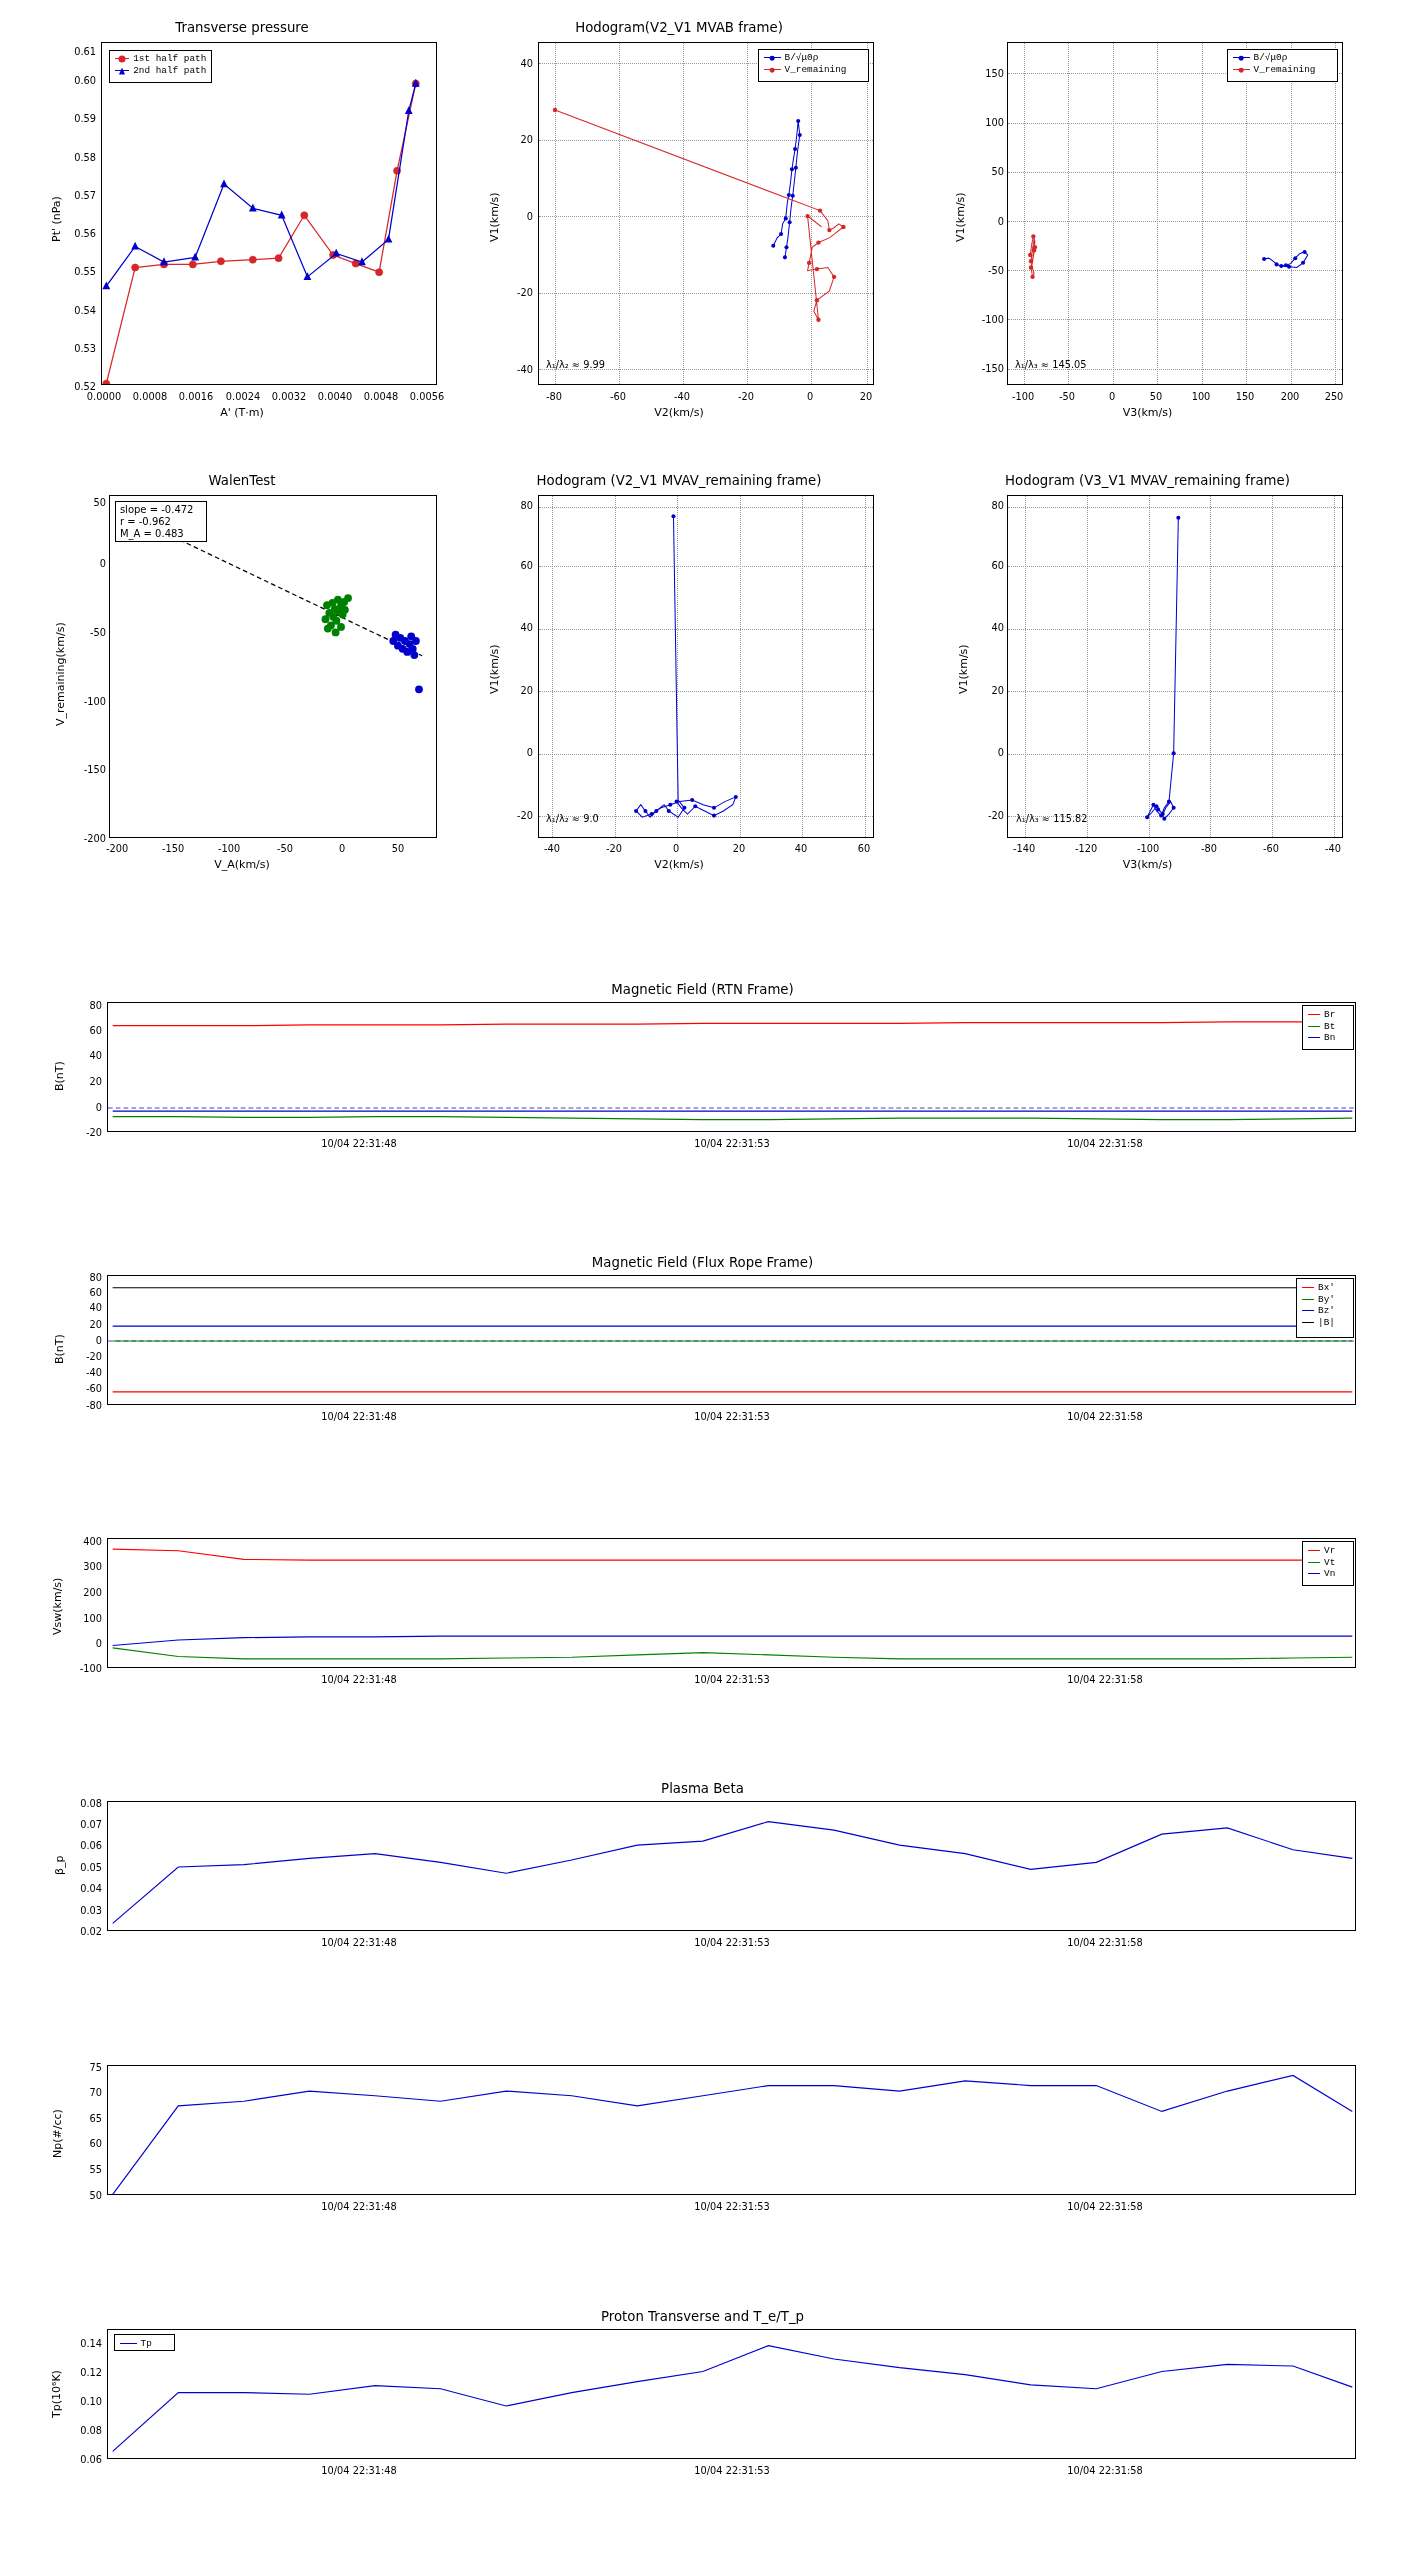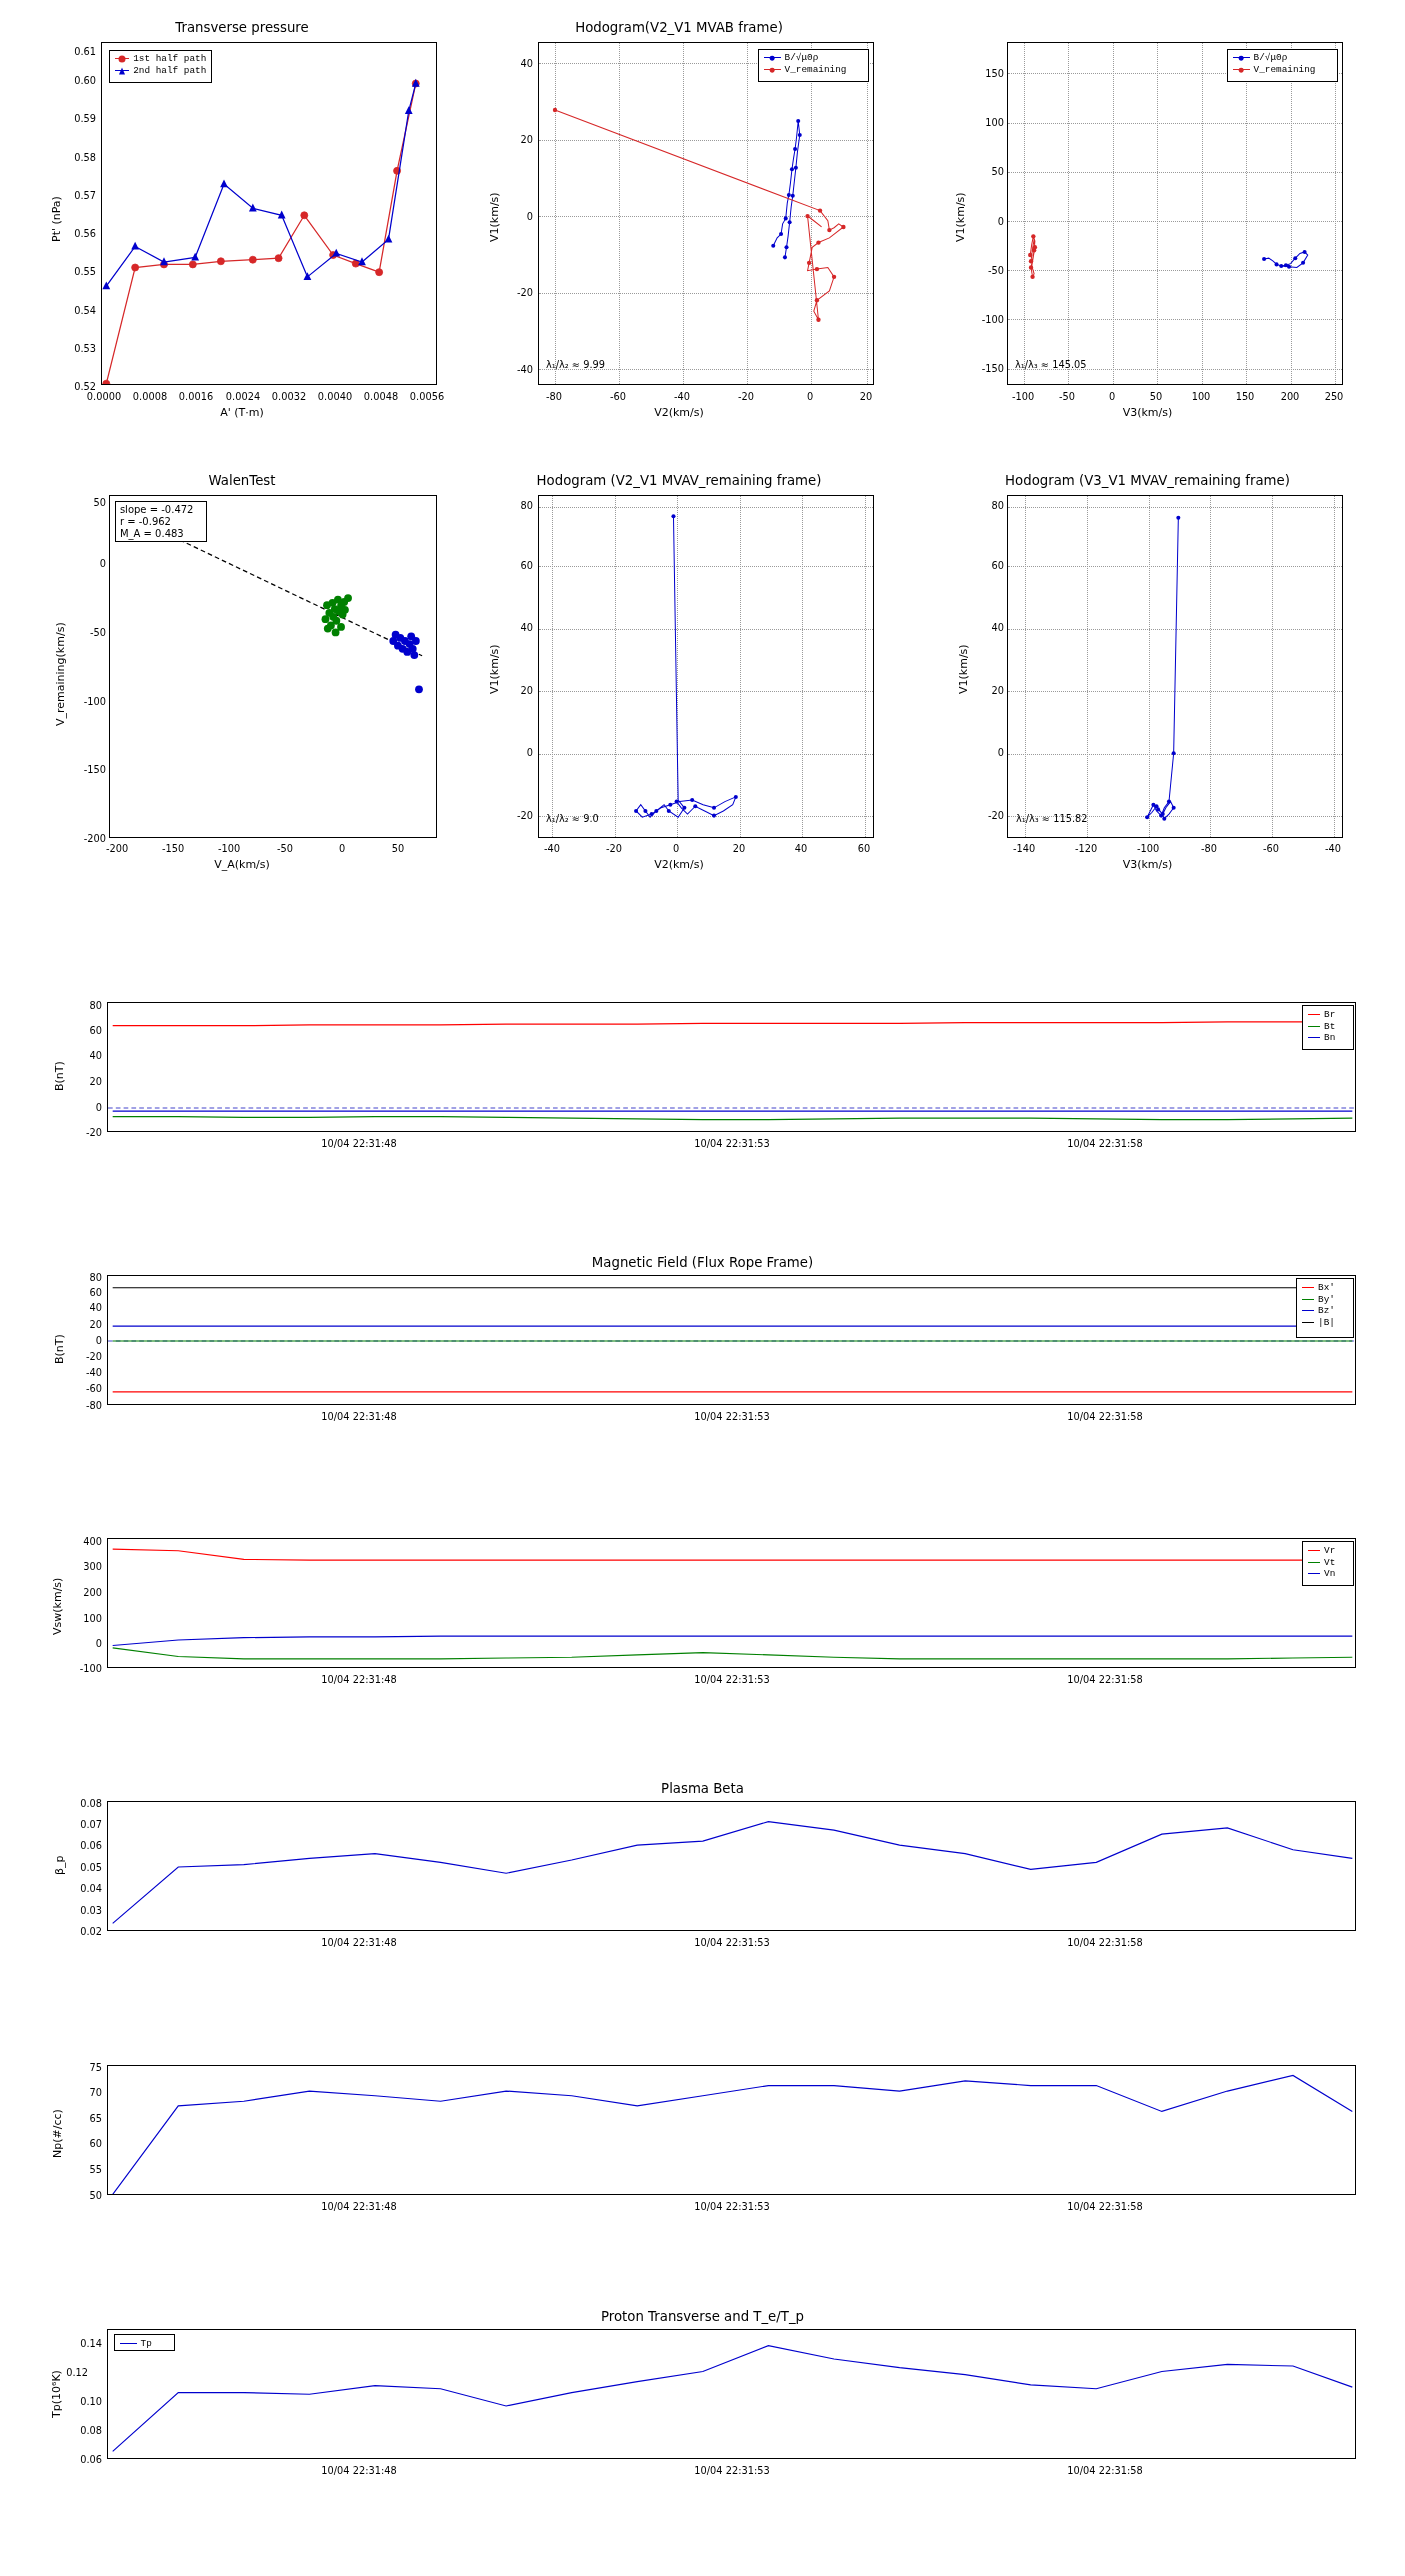--- a/index.html
+++ b/index.html
@@ -427,20 +427,21 @@
   <div class="tick tickx" style="left:219px;top:375px;">-100</div>
   <div class="tick tickx" style="left:280px;top:375px;">-80</div>
   <div class="tick tickx" style="left:342px;top:375px;">-60</div>
   <div class="tick tickx" style="left:404px;top:375px;">-40</div>
   <div class="xlabel" style="top:390px;">V3(km/s)</div>
   <div class="ylabel" style="left:28px;top:226px;">V1(km/s)</div>
   <div class="ann" style="left:87px;top:345px;">λ₁/λ₃ ≈ 115.82</div>
 </div>
 
 <div class="panel" style="left:31px;top:982px;width:1343px;height:180px;">
+  <div class="title" style="top:0px;">Magnetic Field (RTN Frame)</div>
   <div class="plotbox" style="left:76px;top:20px;width:1249px;height:130px;">
     <svg width="1249" height="130" viewBox="0 0 1600 166" preserveAspectRatio="none">
       <line x1="0" y1="134" x2="1600" y2="134" stroke="#4444cc" stroke-width="1.4" class="dash"></line>
       <polyline fill="none" stroke="#ff0000" stroke-width="1.5" points="6,29 90,29 174,29 258,28 342,28 426,28 510,27 594,27 678,27 762,26 846,26 930,26 1014,26 1098,25 1182,25 1266,25 1350,25 1434,24 1518,24 1594,24"></polyline>
       <polyline fill="none" stroke="#008000" stroke-width="1.5" points="6,145 90,145 174,146 258,146 342,145 426,145 510,146 594,147 678,148 762,149 846,149 930,148 1014,147 1098,147 1182,147 1266,148 1350,149 1434,149 1518,148 1594,147"></polyline>
       <polyline fill="none" stroke="#0000cd" stroke-width="1.5" points="6,138 90,138 174,138 258,138 342,138 426,138 510,138 594,138 678,138 762,138 846,138 930,138 1014,138 1098,138 1182,138 1266,138 1350,138 1434,138 1518,138 1594,138"></polyline>
     </svg>
   </div>
   <div class="tick ticky" style="left:34px;top:150px;width:37px;">-20</div>
   <div class="tick ticky" style="left:34px;top:125px;width:37px;">0</div>
@@ -593,21 +594,21 @@
   </div>
   <div class="legend" style="left:83px;top:25px;width:61px;height:17px;">
     <div class="row">
           <span class="swatch" style="border-top-color:#0000cd;width:17px;"></span>
           <span>Tp</span>
         </div>
   </div>
   <div class="tick ticky" style="left:34px;top:150px;width:37px;">0.06</div>
   <div class="tick ticky" style="left:34px;top:121px;width:37px;">0.08</div>
   <div class="tick ticky" style="left:34px;top:92px;width:37px;">0.10</div>
-  <div class="tick ticky" style="left:20px;top:63px;width:37px;">0.12</div>
+  <div class="tick ticky" style="left:34px;top:63px;width:37px;">0.12</div>
   <div class="tick ticky" style="left:34px;top:34px;width:37px;">0.14</div>
   <div class="tick tickx" style="left:328px;top:156px;">10/04 22:31:48</div>
   <div class="tick tickx" style="left:701px;top:156px;">10/04 22:31:53</div>
   <div class="tick tickx" style="left:1074px;top:156px;">10/04 22:31:58</div>
   <div class="ylabel" style="left:19px;top:109px;">Tp(10⁶K)</div>
 </div>
 
 </div>
 
 

